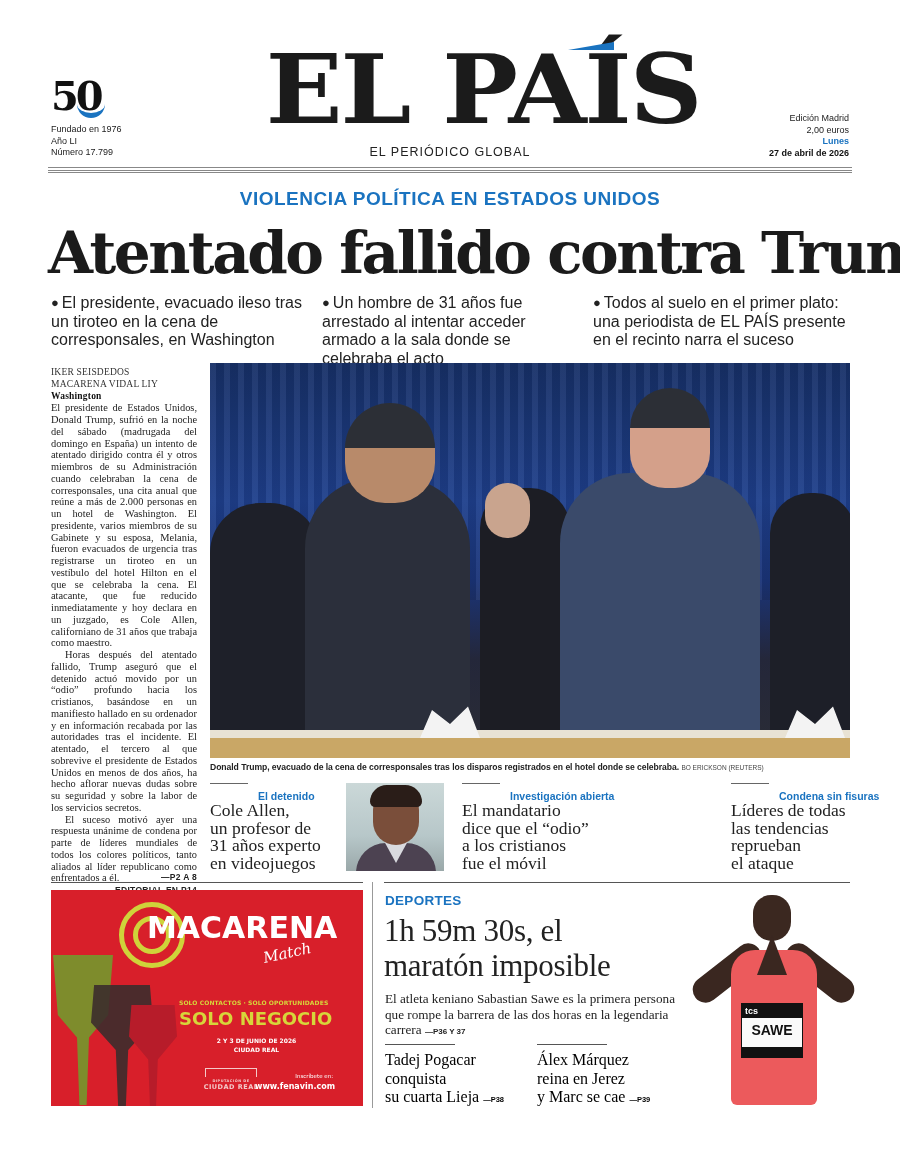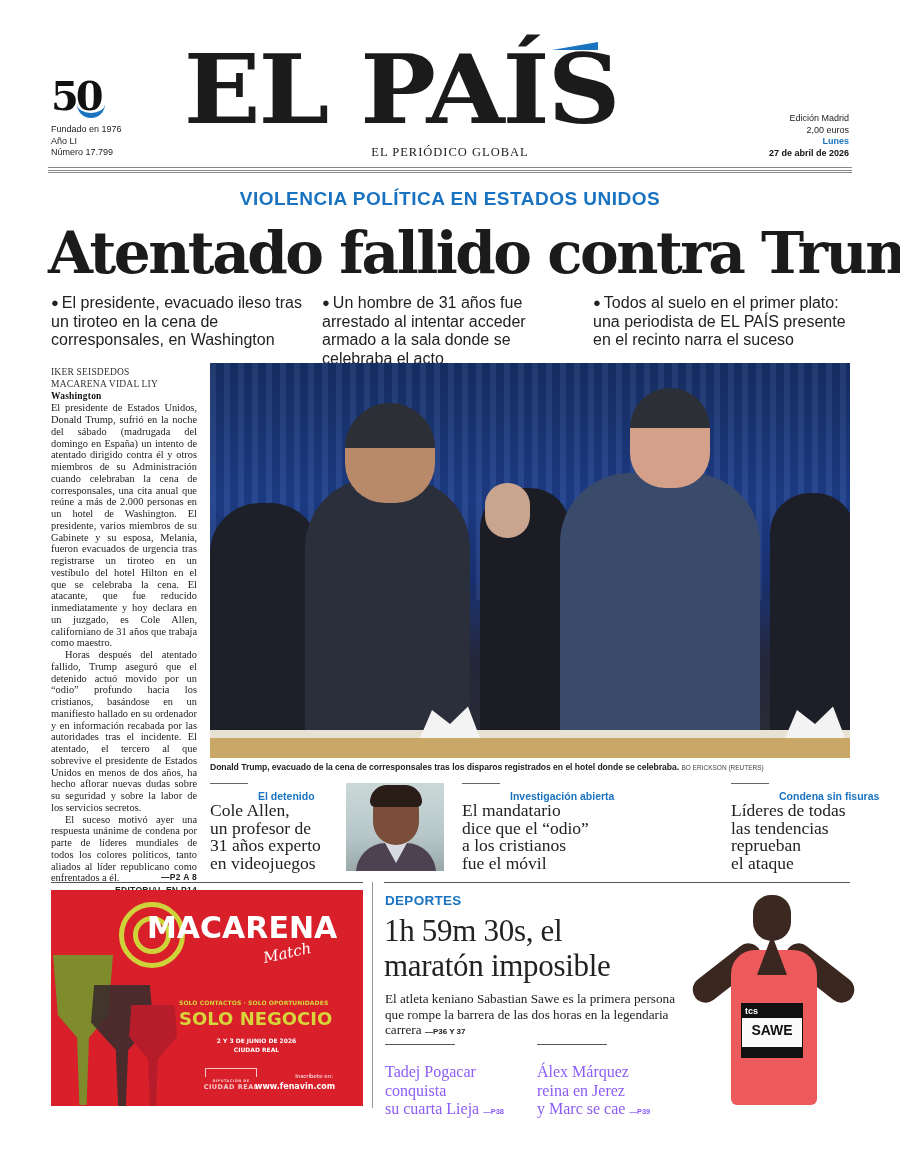--- a/index.html
+++ b/index.html
@@ -7,24 +7,24 @@
   body { position: relative; color: #1a1a1a; font-family: "Liberation Serif", serif; }
 
   .abs { position: absolute; }
 
   
   .anniv { left: 51px; top: 76px; width: 60px; height: 44px; }
   .anniv-num { font-family: "DejaVu Serif", serif; font-weight: bold; font-size: 40px; line-height: 40px; letter-spacing: -3px; color: #111; }
   .anniv-swoosh { position: absolute; left: 26px; top: 26px; width: 28px; height: 16px; border-bottom: 5px solid #1a73c0; border-radius: 0 0 16px 16px; }
   .meta-left { left: 51px; top: 124px; font-family: "Liberation Sans", sans-serif; font-size: 9px; line-height: 11.5px; color: #222; }
 
-  .logo { left: 194px; top: 40px; width: 480px; text-align: left; }
+  .logo { left: 210px; top: 40px; width: 480px; text-align: right; }
   .logo-text { font-family: "DejaVu Serif", serif; font-weight: bold; font-size: 96px; line-height: 100px; letter-spacing: -2px; color: #1b1b1b; transform: scaleX(1.05); display: inline-block; }
   .logo-accent { position: absolute; left: 358px; top: 2px; width: 46px; height: 8px; background: #1a73c0; clip-path: polygon(0 100%, 100% 0, 100% 100%); }
-  .tagline { left: 210px; top: 145px; width: 480px; text-align: center; font-family: Liberation Serif, serif; font-size: 12.5px; letter-spacing: 1px; color: #222; }
+  .tagline { left: 210px; top: 145px; width: 480px; text-align: center; font-family: Liberation Sans, sans-serif; font-size: 12.5px; letter-spacing: 1px; color: #222; }
 
   .meta-right { right: 51px; top: 113px; text-align: right; font-family: "Liberation Sans", sans-serif; font-size: 9px; line-height: 11.5px; color: #222; }
   .meta-right .day { color: #1a73c0; font-weight: bold; }
   .meta-right .date { font-weight: bold; color: #111; }
 
   .rule-triple { left: 48px; top: 167px; width: 804px; height: 6px; border-top: 1px solid #888; border-bottom: 1px solid #888; }
   .rule-triple::after { content: ""; position: absolute; left: 0; right: 0; top: 1.5px; height: 1px; background: #888; }
 
   
   .kicker { left: 48px; top: 188px; width: 804px; text-align: center; font-family: "Liberation Sans", sans-serif; font-weight: bold; font-size: 19px; letter-spacing: 0.5px; color: #1a73c0; }
@@ -98,21 +98,21 @@
   .ad .signup { position: absolute; right: 30px; top: 183px; font-size: 5.5px; color: #fff; text-align: right; }
   .ad .url { position: absolute; right: 28px; top: 192px; font-size: 8px; font-weight: bold; color: #fff; }
 
   .sport-kicker { left: 385px; top: 893px; font-family: "Liberation Sans", sans-serif; font-weight: bold; font-size: 13.5px; color: #1a73c0; letter-spacing: 0.3px; }
   .sport-title { left: 384px; top: 913px; width: 300px; font-family: "Liberation Serif", serif; font-size: 31px; line-height: 35px; color: #222; letter-spacing: -0.3px; white-space: pre-line; }
   .sport-sub { left: 385px; top: 991px; width: 300px; font-family: "Liberation Serif", serif; font-size: 13.2px; line-height: 15.5px; color: #222; }
   .sport-sub .ref-inline { font-family: "Liberation Sans", sans-serif; font-weight: bold; font-size: 8px; margin-top: 37px; }
 
   .mini { top: 1044px; width: 140px; }
   .mini::before { content: ""; position: absolute; left: 0; top: 0; width: 70px; height: 1px; background: #555; }
-  .mini-title { padding-top: 7px; font-family: "Liberation Serif", serif; font-size: 16px; line-height: 18.5px; color: #8b5cf6; white-space: pre-line; margin-top: 12px; }
+  .mini-title { padding-top: 7px; font-family: "Liberation Serif", serif; font-size: 16px; line-height: 18.5px; color: #000000; white-space: pre-line; }
   .mini-ref { font-family: "Liberation Sans", sans-serif; font-weight: bold; font-size: 7.5px; }
 
   .runner { left: 685px; top: 890px; width: 170px; height: 218px; }
   .runner .arm-l { position: absolute; left: 2px; top: 70px; width: 80px; height: 26px; background: #3a2720; border-radius: 14px; transform: rotate(-38deg); }
   .runner .arm-r { position: absolute; left: 95px; top: 70px; width: 80px; height: 26px; background: #3a2720; border-radius: 14px; transform: rotate(38deg); }
   .runner .head { position: absolute; left: 68px; top: 5px; width: 38px; height: 46px; background: #3b2820; border-radius: 19px 19px 20px 20px; }
   .runner .torso { position: absolute; left: 46px; top: 60px; width: 86px; height: 155px; background: #ec5a5c; border-radius: 24px 24px 6px 6px; }
   .runner .hands { position: absolute; left: 72px; top: 45px; width: 30px; height: 40px; background: #3a2720; clip-path: polygon(50% 0, 100% 100%, 0 100%); }
   .runner .bib { position: absolute; left: 56px; top: 113px; width: 62px; height: 55px; background: #fafafa; border: 1px solid #111; }
   .runner .bib-top { position: absolute; left: 0; top: 0; width: 100%; height: 14px; background: #111; color: #fff; font-family: "Liberation Sans", sans-serif; font-size: 9px; font-weight: bold; padding-left: 3px; line-height: 14px; }

